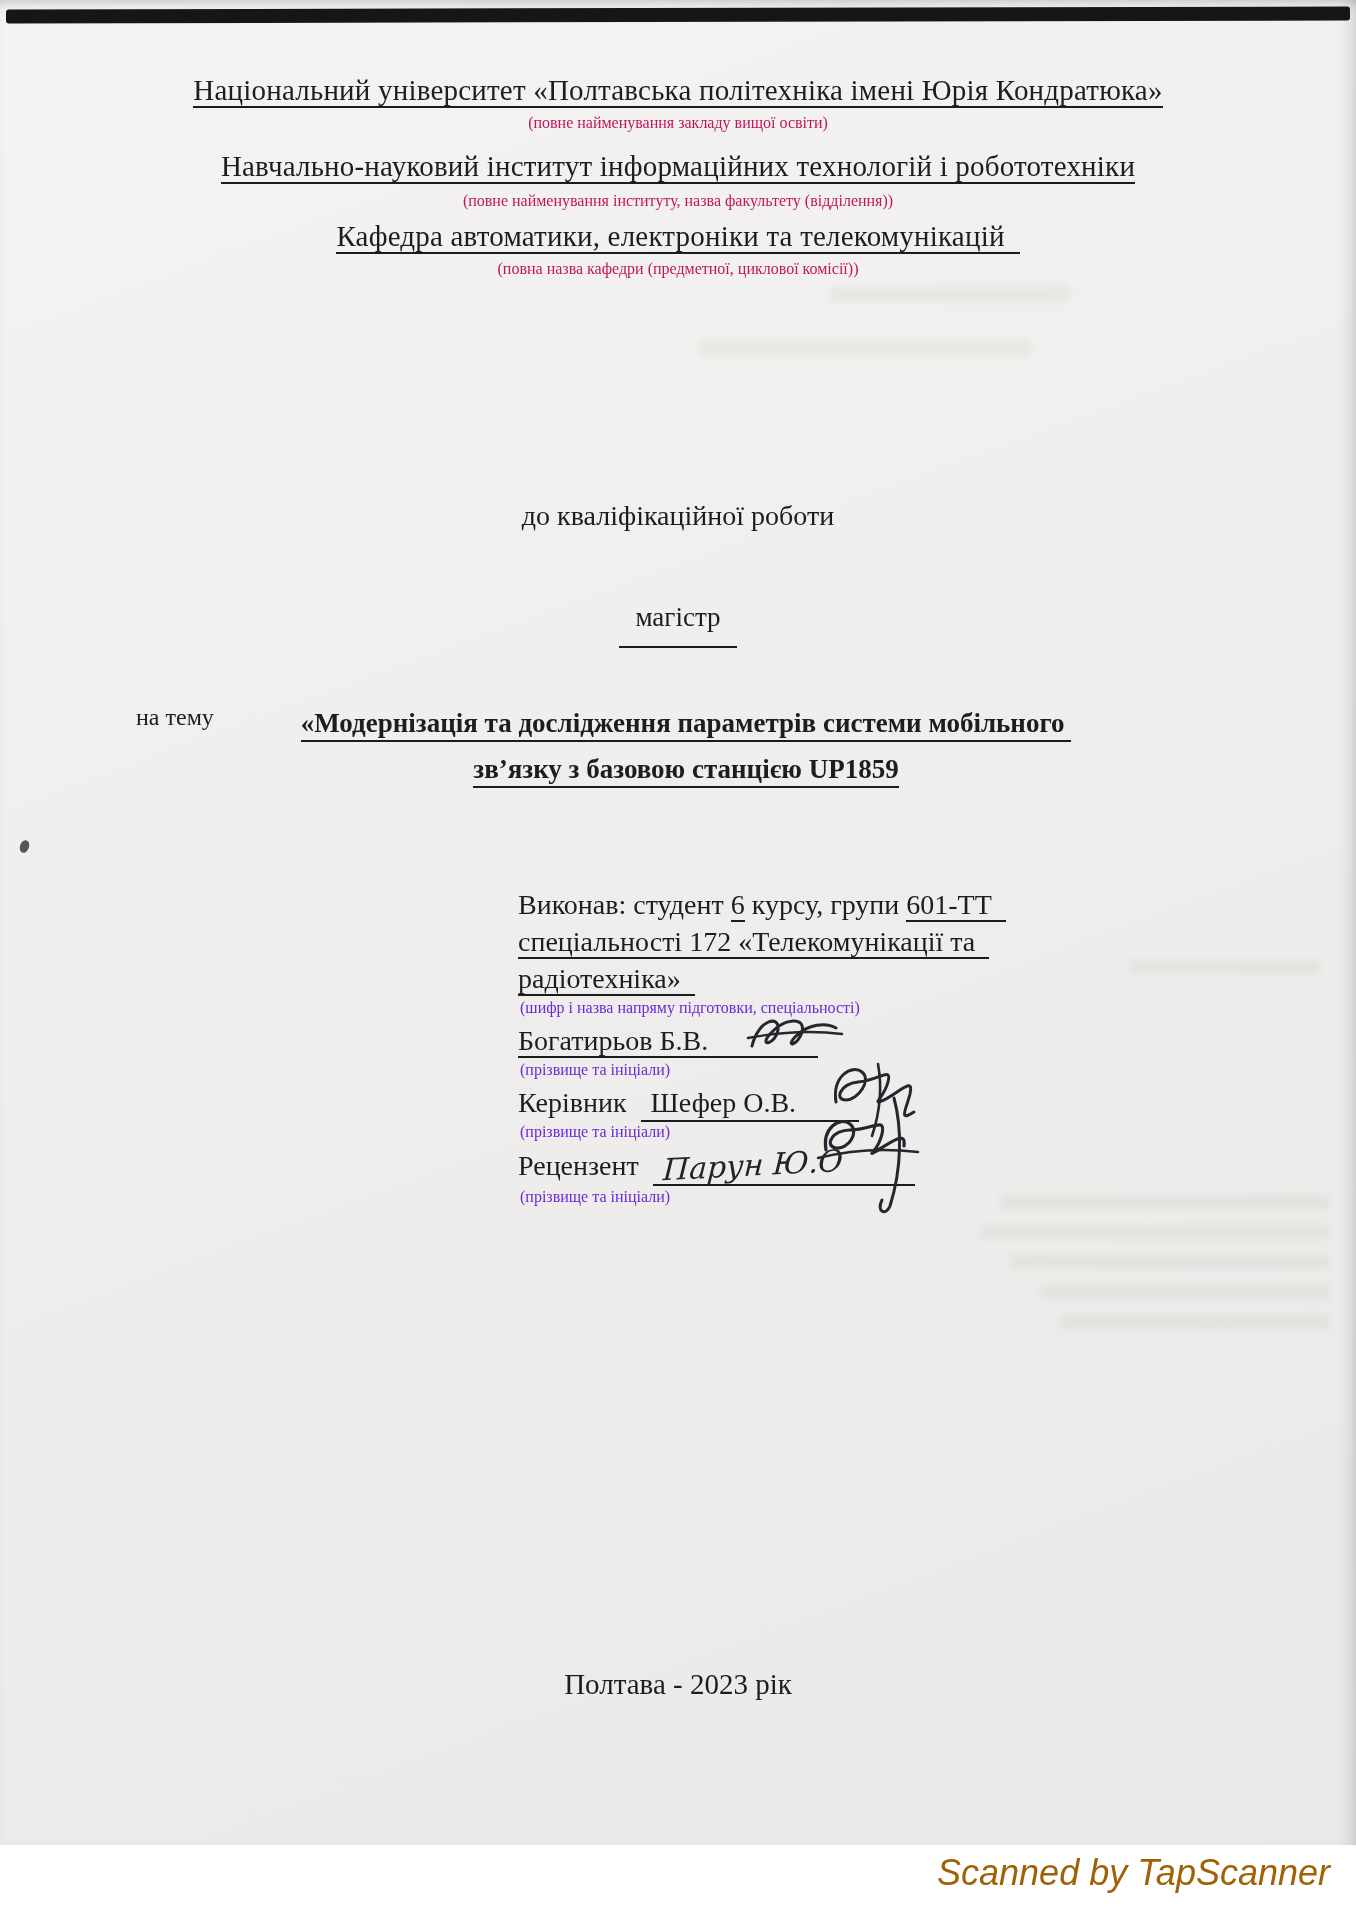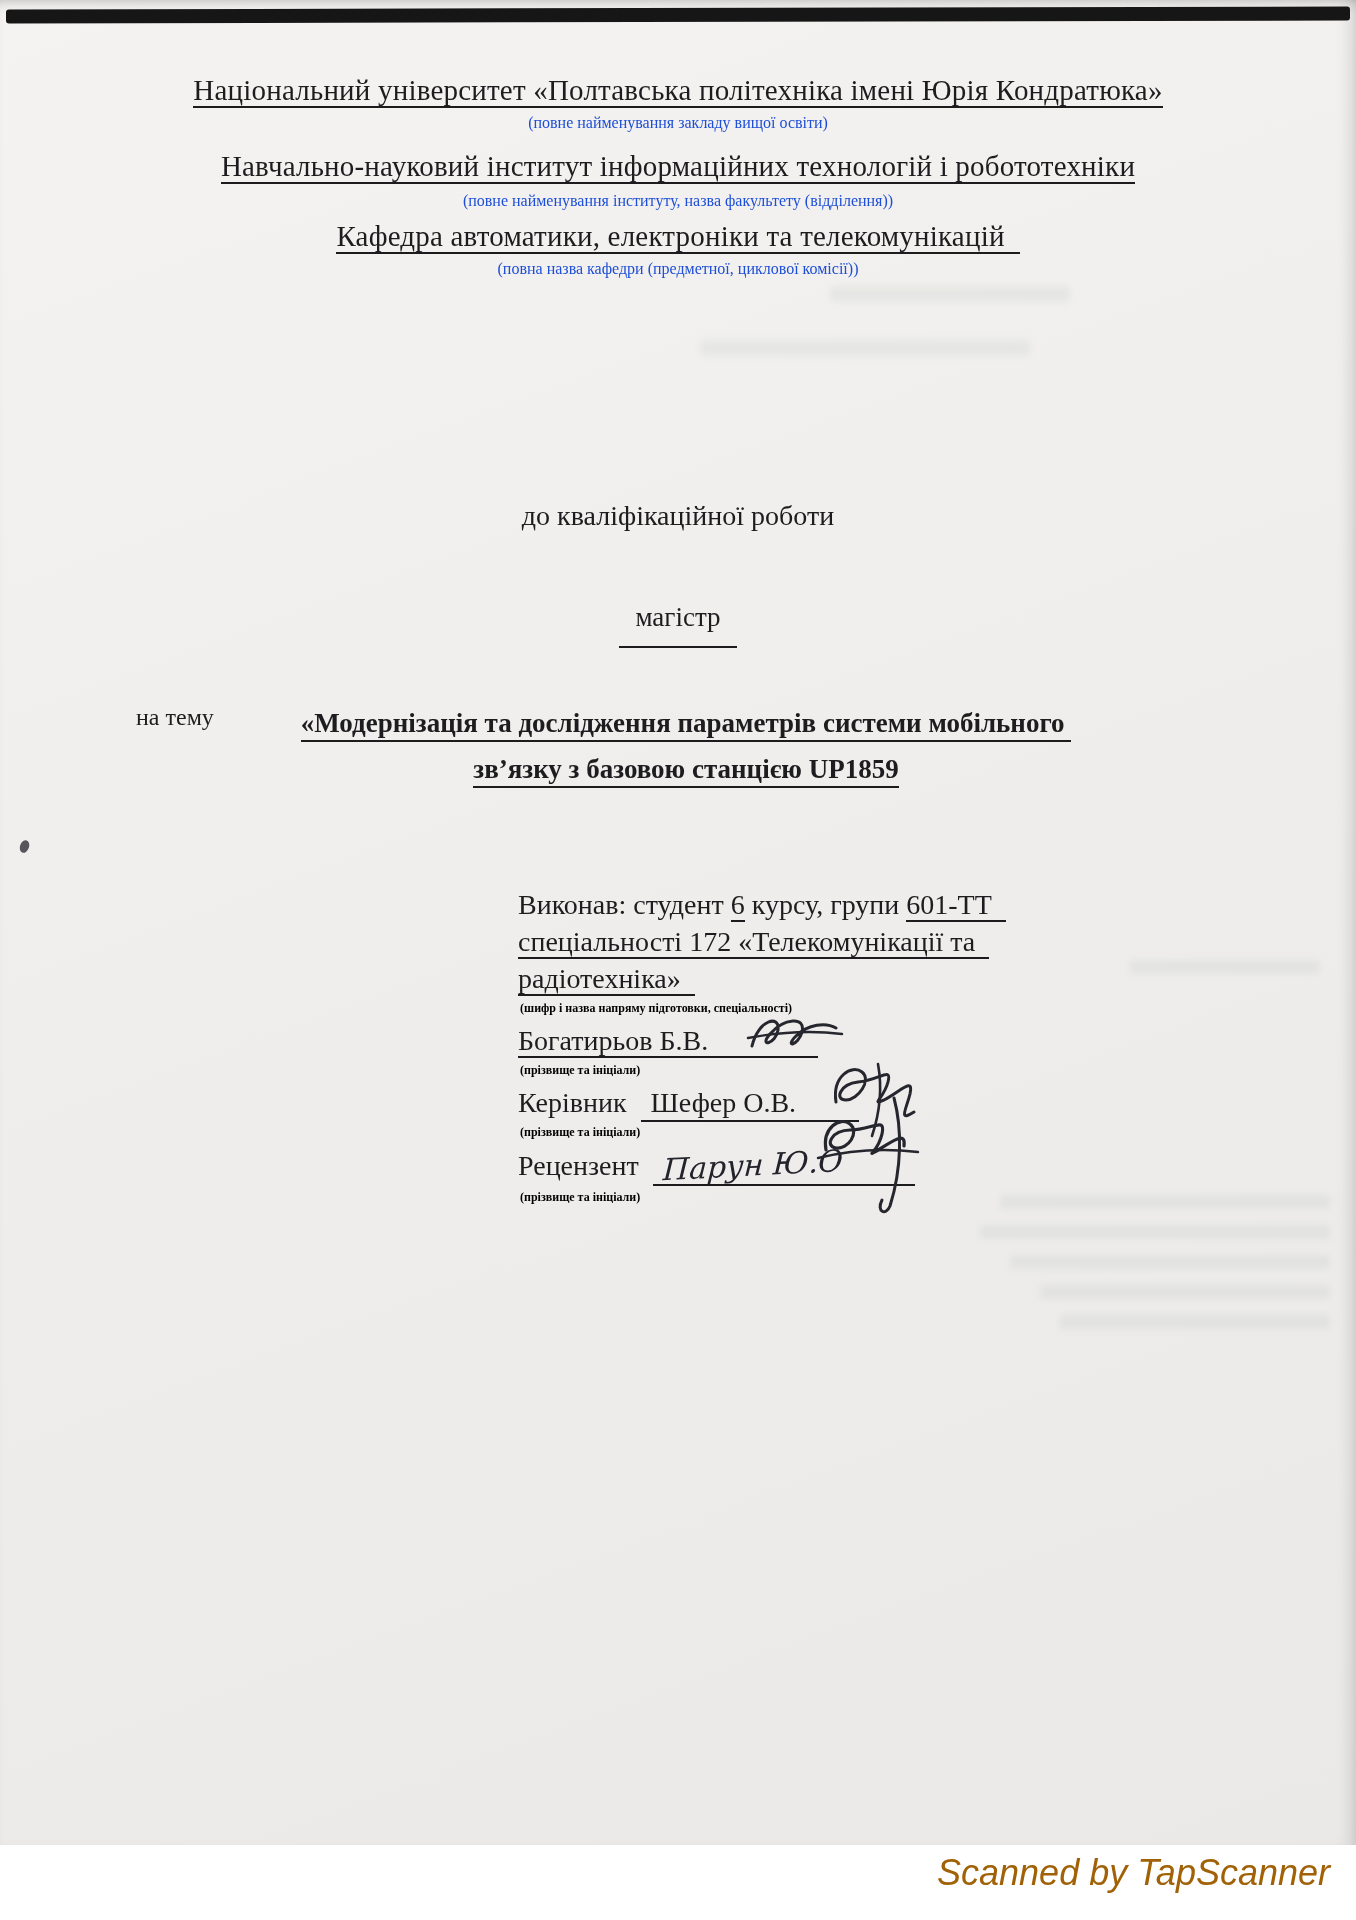--- a/index.html
+++ b/index.html
@@ -19,35 +19,35 @@
     background:#161616;border-radius:3px;transform:rotate(-.12deg);
   }
   .speck{
     position:absolute;left:20px;top:840px;width:9px;height:13px;border-radius:50%;
     background:#3a3a40;opacity:.85;transform:rotate(20deg);
   }
   .center-line{position:absolute;left:0;width:1356px;text-align:center;}
   .u{border-bottom:2px solid #1c1c1f;}
 
   .hdr-main{font-size:29px;letter-spacing:.2px;}
-  .hdr-cap{font-size:16px;color:#1d4ed8;}
+  .hdr-cap{font-size:16px;color:#be185d;}
 
   .doc-title{font-size:42px;font-weight:bold;letter-spacing:.5px;}
   .doc-sub{font-size:28px;}
   .degree{font-size:27px;}
   .degree .u{padding:0 16px 14px 16px;}
   .degree-cap{font-size:15px;}
 
   .topic-wrap{position:absolute;left:128px;top:700px;width:1100px;font-size:27px;}
   .topic-label{position:absolute;left:8px;top:4px;font-size:24px;}
   .topic-text{position:absolute;left:108px;top:0;width:900px;text-align:center;font-weight:bold;line-height:46px;}
   .topic-text .u{padding-bottom:2px;}
 
   .exec{position:absolute;left:518px;top:886px;width:640px;font-size:28px;line-height:37px;}
-  .exec .cap{font-size:12px;line-height:20px;color:#000000;margin:1px 0 4px 2px;font-weight:bold;}
+  .exec .cap{font-size:16px;line-height:20px;color:#6d28d9;margin:1px 0 4px 2px;}
   .exec .row{position:relative;}
   .exec .pad-u{padding-right:14px;}
   .name-underline{border-bottom:2px solid #1c1c1f;padding-right:110px;}
   .sup-name{border-bottom:2px solid #1c1c1f;padding:0 14px 2px 10px;}
   .handwritten{
     font-family:"DejaVu Serif",serif;font-style:italic;font-size:30px;color:#23232c;
     display:inline-block;transform:rotate(-3deg) skewX(-6deg);padding:0 30px 0 10px;
   }
   .rev-underline{border-bottom:2px solid #1c1c1f;display:inline-block;}
 
@@ -147,16 +147,17 @@
       <span class="rev-underline"><span class="handwritten">Парун Ю.О</span>&nbsp;&nbsp;&nbsp;&nbsp;&nbsp;&nbsp;</span>
       <svg class="sig" style="left:288px;top:-58px;" width="130" height="130" viewBox="0 0 130 130">
         <path d="M20 62 C16 40, 34 28, 44 36 C54 44, 42 62, 30 60 C18 58, 26 42, 44 42 C66 42, 80 28, 76 46 C72 64, 58 70, 72 62 C86 54, 100 42, 98 58" stroke-width="3.2"></path>
         <path d="M88 10 C96 40, 96 80, 84 118 C80 128, 70 124, 76 112" stroke-width="3"></path>
         <path d="M12 70 C44 62, 78 60, 112 64" stroke-width="2.4"></path>
       </svg>
     </div>
     <div class="cap">(прізвище та ініціали)</div>
   </div>
 
+  <div class="center-line city" style="top:1668px;">Полтава - 2023 рік</div>
 
   <div class="brand-strip"></div>
   <div class="brand">Scanned by TapScanner</div>
 </div>
 
 </body></html>

